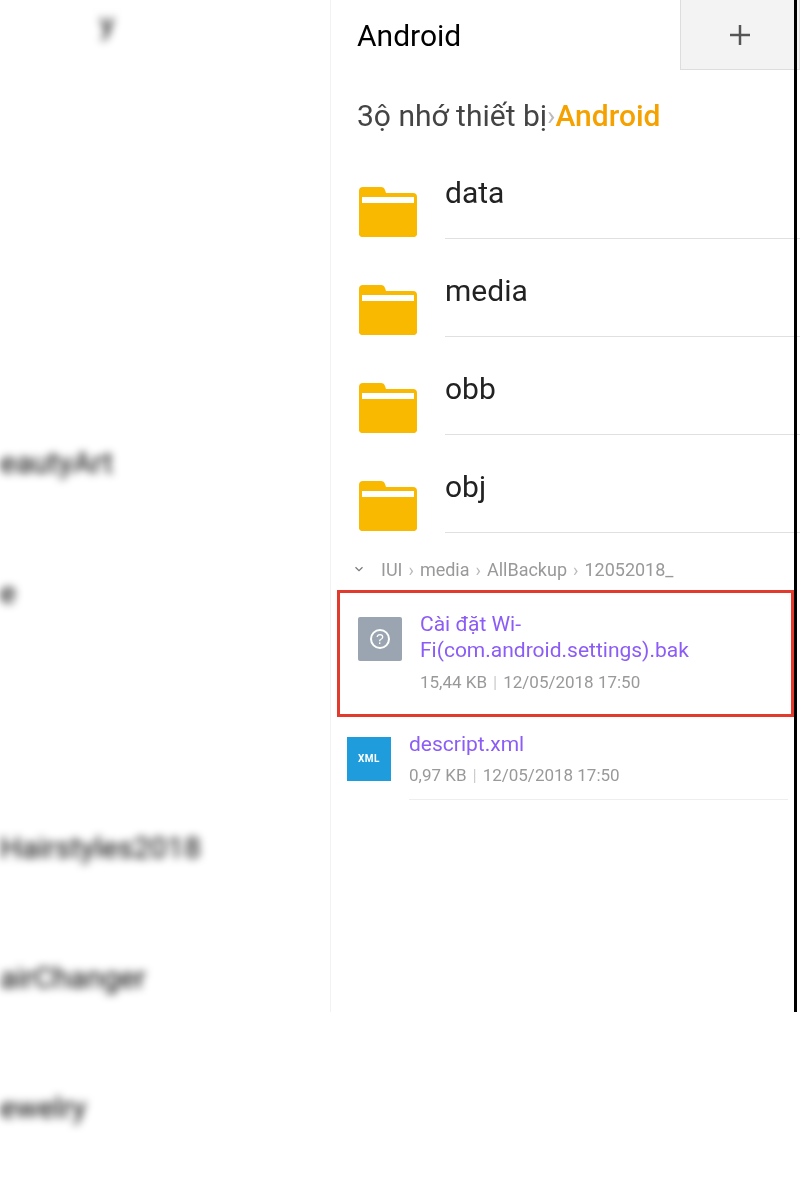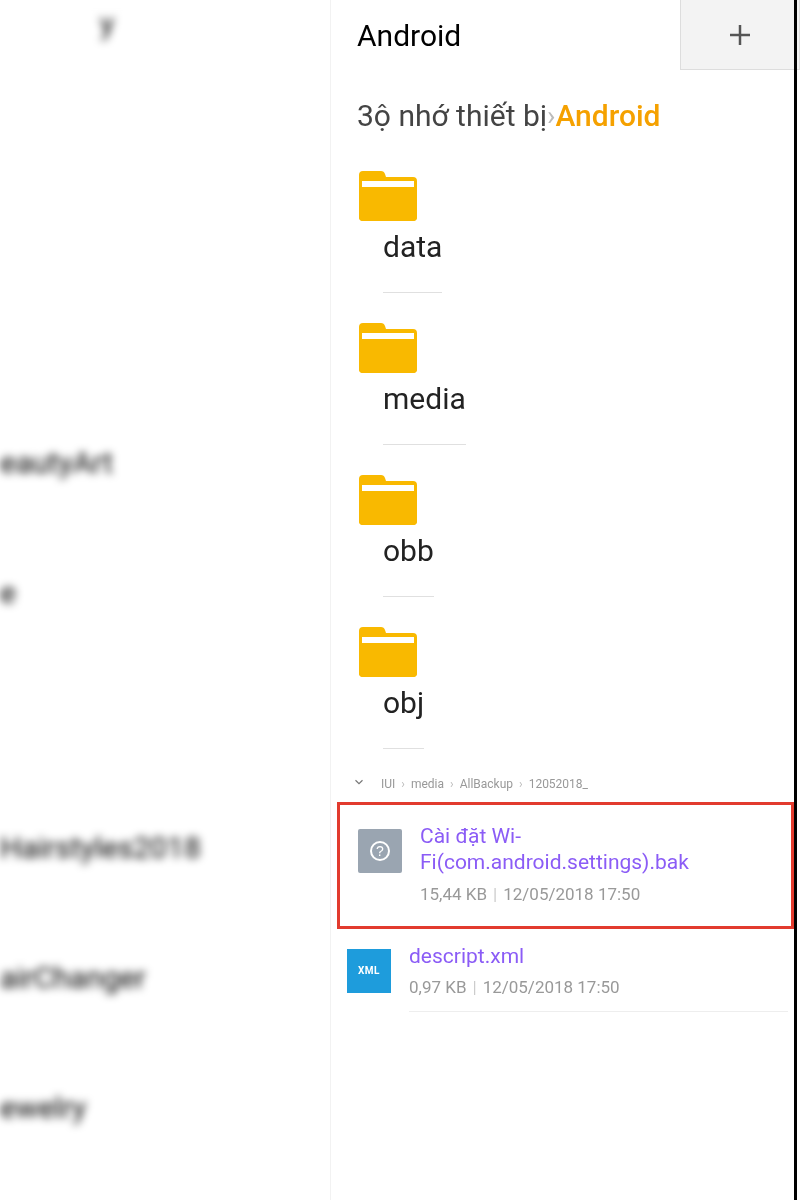--- a/index.html
+++ b/index.html
@@ -3,43 +3,43 @@
 <meta charset="utf-8">
 <style>
   * { box-sizing: border-box; margin: 0; padding: 0; }
   body { font-family: -apple-system, Roboto, Arial, sans-serif; width: 800px; height: 1200px; background: #fff; overflow: hidden; position: relative; }
 
   
   .left-panel { position: absolute; left: 0; top: 0; width: 330px; height: 1200px; background: #fff; filter: blur(4px); z-index: 1; }
   .left-item { font-size: 30px; color: #000; padding-left: 0; position: absolute; white-space: nowrap; }
 
   
-  .right-panel { position: absolute; left: 330px; top: 0; width: 470px; height: 1200px; background: #fff; z-index: 2; border-left: 1px solid rgba(0,0,0,0.05); }
+  .right-panel { position: absolute; left: 330px; top: 0; width: 470px; height: 1012px; background: #fff; z-index: 2; border-left: 1px solid rgba(0,0,0,0.05); }
 
   
   .tab-bar { display: flex; height: 70px; }
   .tab-active { flex: 1; padding: 18px 26px; font-size: 30px; color: #000; background: #fff; }
   .tab-add { width: 120px; background: #f3f3f3; border: 1px solid #ddd; border-top: none; display: flex; align-items: center; justify-content: center; }
   .tab-add svg { stroke: #555; }
 
   
   .crumb-main { padding: 28px 26px 22px 26px; font-size: 30px; color: #444; display: flex; align-items: center; }
   .crumb-main .sep { color: #bbb; font-size: 28px; }
   .crumb-main .current { color: #f5a100; font-weight: 500; }
 
   
-  .folder-row { display: flex; align-items: flex-start; padding: 14px 0 14px 26px; flex-direction: column; }
+  .folder-row { display: flex; align-items: flex-end; padding: 14px 0 14px 26px; }
   .folder-row + .folder-row,
   .folder-row + .crumb-row,
   .folder-icon-wrap + .folder-name { }
   .folder-name { font-size: 30px; color: #222; flex: 1; border-bottom: 1px solid #e0e0e0; margin-left: 26px; padding-bottom: 28px; padding-top: 6px; }
   .folder-icon-wrap { width: 62px; height: 54px; position: relative; }
 
   
-  .crumb-row { display: flex; align-items: center; padding: 12px 10px 6px 18px; font-size: 12px; color: #999; gap: 6px; }
+  .crumb-row { display: flex; align-items: center; padding: 12px 10px 6px 18px; font-size: 18px; color: #999; gap: 6px; }
   .crumb-row .chev { margin-right: 6px; }
   .crumb-row span { white-space: nowrap; }
   .crumb-row .s { color: #bbb; }
 
   
   .file-row { display: flex; align-items: flex-start; padding: 14px 12px 12px 14px; }
   .file-icon { width: 48px; height: 48px; flex-shrink: 0; display: flex; align-items: center; justify-content: center; margin-top: 4px; }
   .file-text { margin-left: 16px; flex: 1; border-bottom: 1px solid #eee; padding-bottom: 14px; }
   .file-title { font-size: 21px; color: #8b5cf6; line-height: 1.25; }
   .file-meta { font-size: 17px; color: #999; margin-top: 8px; }

